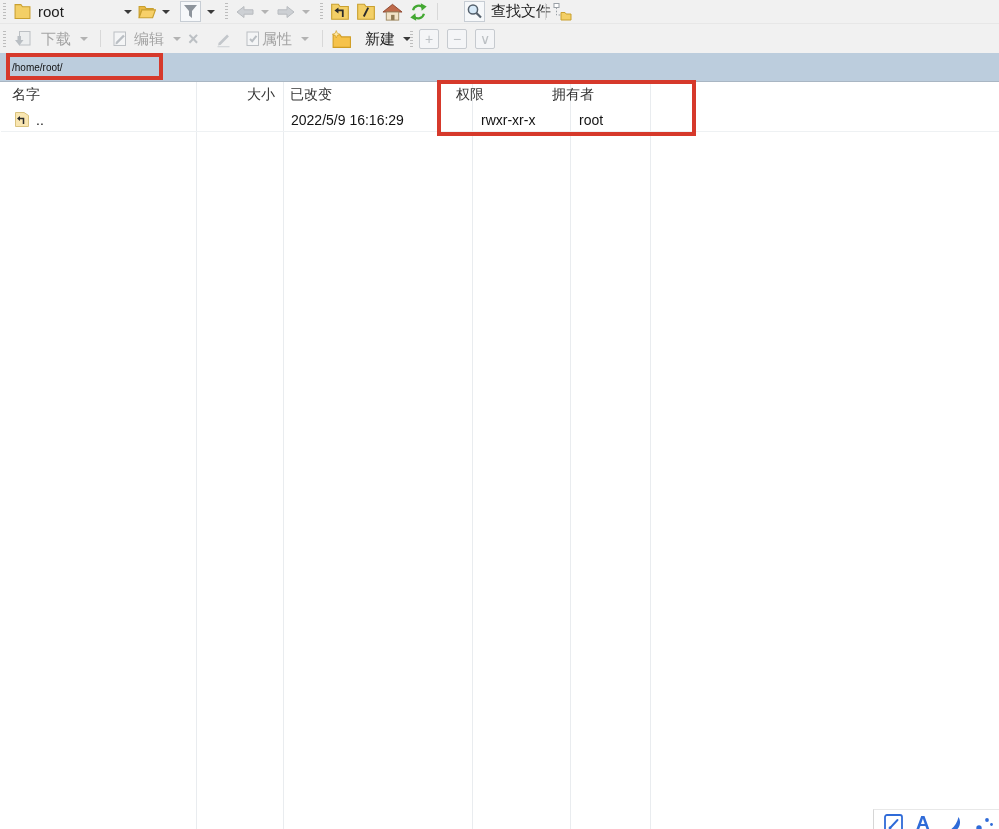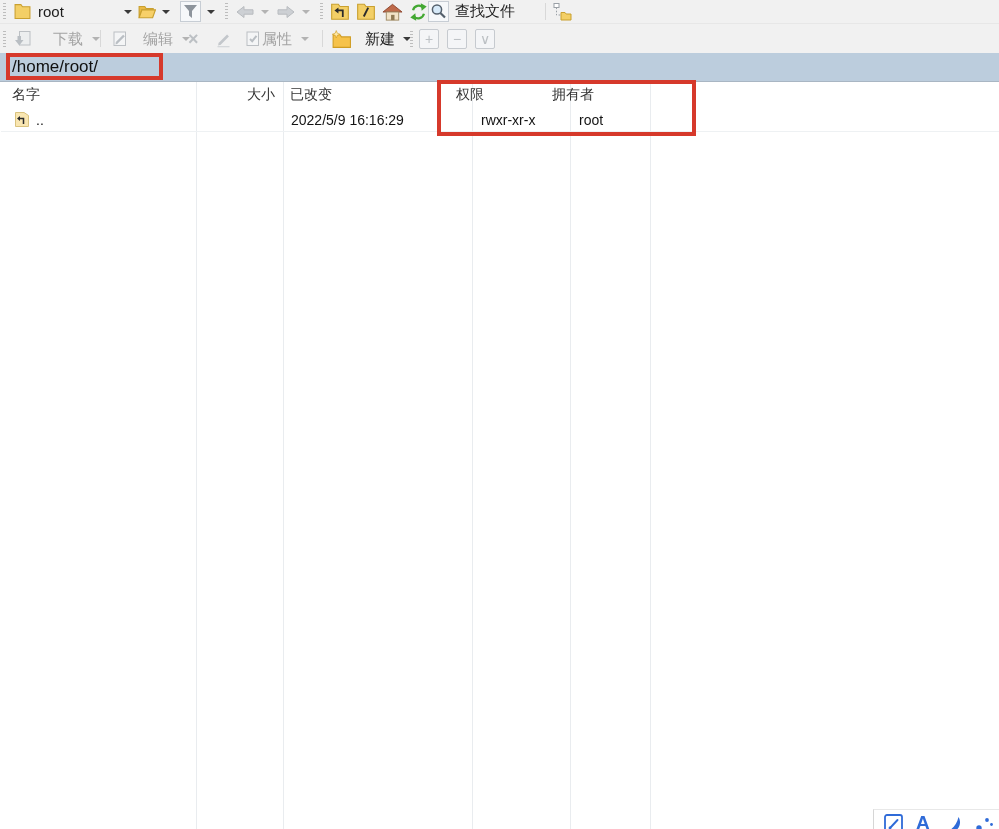--- a/index.html
+++ b/index.html
@@ -21,21 +21,21 @@
       border-top:4px solid #3a3a3a;margin-left:6px;}
   .dd.dis{border-top-color:#b3b3b3;}
   .lbl{font-size:15px;color:#1c1c1c;white-space:nowrap;}
   .lbl.dis{color:#a4a4a4;}
   .xglyph{font-size:18px;font-weight:bold;color:#bcc0c4;line-height:18px;}
   .selbox{width:20px;height:20px;border:1px solid #c6cacf;background:#f4f5f7;border-radius:2px;
           display:flex;align-items:center;justify-content:center;
           font-size:14px;color:#bcc0c4;box-sizing:border-box;}
   #addr{position:absolute;top:53px;left:0;width:999px;height:29px;background:#bccddd;
         border-bottom:1px solid #a9b6c3;box-sizing:border-box;display:flex;align-items:center;
-        padding-left:12px;font-size:17px;color:#101010;}
+        padding-left:12px;font-size:10px;color:#101010;}
   #list{position:absolute;top:82px;left:0;width:999px;bottom:0;background:#ffffff;}
   .vline{position:absolute;top:0;bottom:0;width:1px;background:#e9ecef;}
   .hcell{position:absolute;top:0;height:26px;display:flex;align-items:center;
          font-size:14px;color:#333;white-space:nowrap;}
   .rrow{position:absolute;top:26px;left:1px;right:0;height:23px;border-bottom:1px solid #eef1f3;}
   .cell{position:absolute;top:0;height:23px;display:flex;align-items:center;
         font-size:14px;color:#141414;white-space:nowrap;}
   .annot{position:absolute;border:4px solid #d6392b;box-sizing:border-box;z-index:40;pointer-events:none;}
   #annot-addr{left:6px;top:53px;width:157px;height:27px;}
   #annot-perm{left:437px;top:80px;width:259px;height:56px;}
@@ -138,21 +138,21 @@
         <path d="M5 9 A 6.5 6.5 0 0 1 16 6" fill="none" stroke="#43a832" stroke-width="2.4"></path>
         <polygon points="13.5,1.5 20,5 14.5,9.5" fill="#43a832"></polygon>
         <path d="M17 13 A 6.5 6.5 0 0 1 6 16" fill="none" stroke="#43a832" stroke-width="2.4"></path>
         <polygon points="8.5,20.5 2,17 7.5,12.5" fill="#43a832"></polygon>
       </svg>
     </span>
   </div>
 
   <span class="sep" style="left:437px"></span>
 
-  <div class="titem" style="left:428px">
+  <div class="titem" style="left:464px">
     <span>
       <svg width="21" height="21" viewBox="0 0 21 21">
         <rect x="0.5" y="0.5" width="20" height="20" fill="#f6f8fa" stroke="#c7cdd4"></rect>
         <circle cx="9" cy="8.5" r="4.6" fill="#d6e9f8" stroke="#54606c" stroke-width="1.5"></circle>
         <path d="M12.4 12 L17 16.5" stroke="#54606c" stroke-width="2.2"></path>
       </svg>
     </span>
     <span class="lbl" style="margin-left:6px">查找文件</span>
   </div>
 
@@ -172,35 +172,35 @@
 <div class="toolbar" id="tb2">
   <span class="grip" style="left:3px"></span>
 
   <div class="titem" style="left:13px">
     <span>
       <svg width="19" height="18" viewBox="0 0 18 18">
         <rect x="6" y="1.5" width="10.5" height="13.5" fill="#eceeef" stroke="#bcc0c4"></rect>
         <polygon points="4,6 7.5,6 7.5,10 10,10 5.75,15.5 1.5,10 4,10" fill="#b9bec3"></polygon>
       </svg>
     </span>
-    <span class="lbl dis" style="margin-left:21px">下载</span>
+    <span class="lbl dis" style="margin-left:9px">下载</span>
     <span class="dd dis" style="margin-left:9px"></span>
   </div>
 
   <span class="sep" style="left:100px"></span>
 
   <div class="titem" style="left:110px">
     <span>
       <svg width="19" height="18" viewBox="0 0 18 18">
         <rect x="3.5" y="2" width="11.5" height="13.5" fill="#f4f5f6" stroke="#bcc0c4"></rect>
         <path d="M6 13 L13.5 5.5" stroke="#b9bec3" stroke-width="2.4"></path>
         <polygon points="5,14.5 5.4,12.2 7.2,13.8" fill="#b9bec3"></polygon>
       </svg>
     </span>
-    <span class="lbl dis" style="margin-left:14px">编辑</span>
+    <span class="lbl dis" style="margin-left:5px">编辑</span>
     <span class="dd dis" style="margin-left:9px"></span>
   </div>
 
   <div class="titem" style="left:188px">
     <span class="xglyph">×</span>
   </div>
 
   <div class="titem" style="left:214px">
     <span>
       <svg width="19" height="18" viewBox="0 0 18 18">

